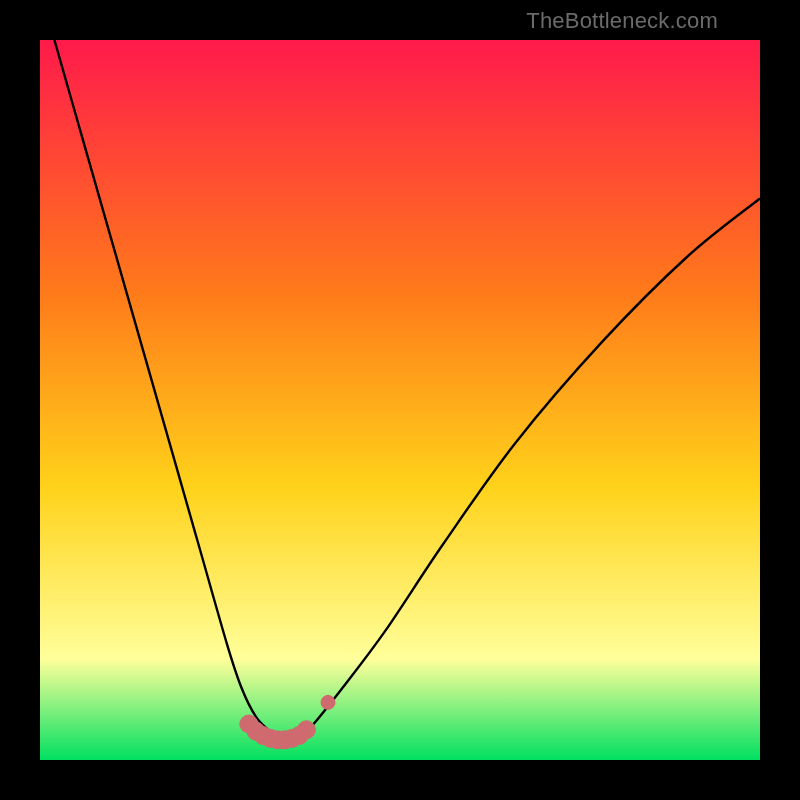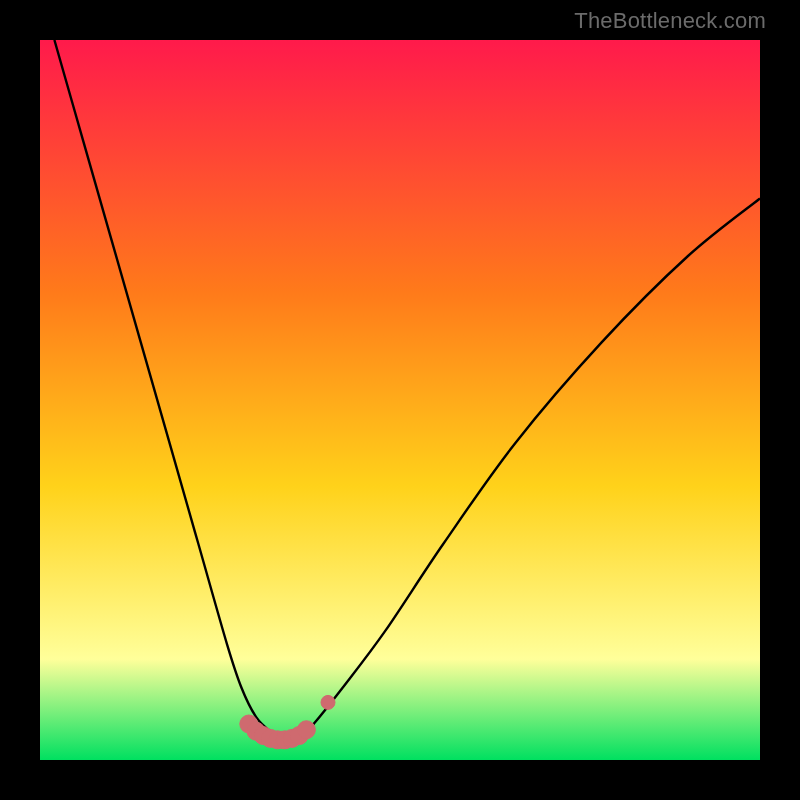--- a/index.html
+++ b/index.html
@@ -11,21 +11,20 @@
     overflow: hidden;
     font-family: Arial, Helvetica, sans-serif;
   }
   .frame {
     position: absolute;
     left: 0;
     top: 0;
     width: 732px;
     height: 800px;
     background: #000;
-    padding-left: 48px;
   }
   .plot-area {
     position: absolute;
     left: 40px;
     top: 40px;
     width: 720px;
     height: 720px;
   }
   .watermark {
     position: absolute;

